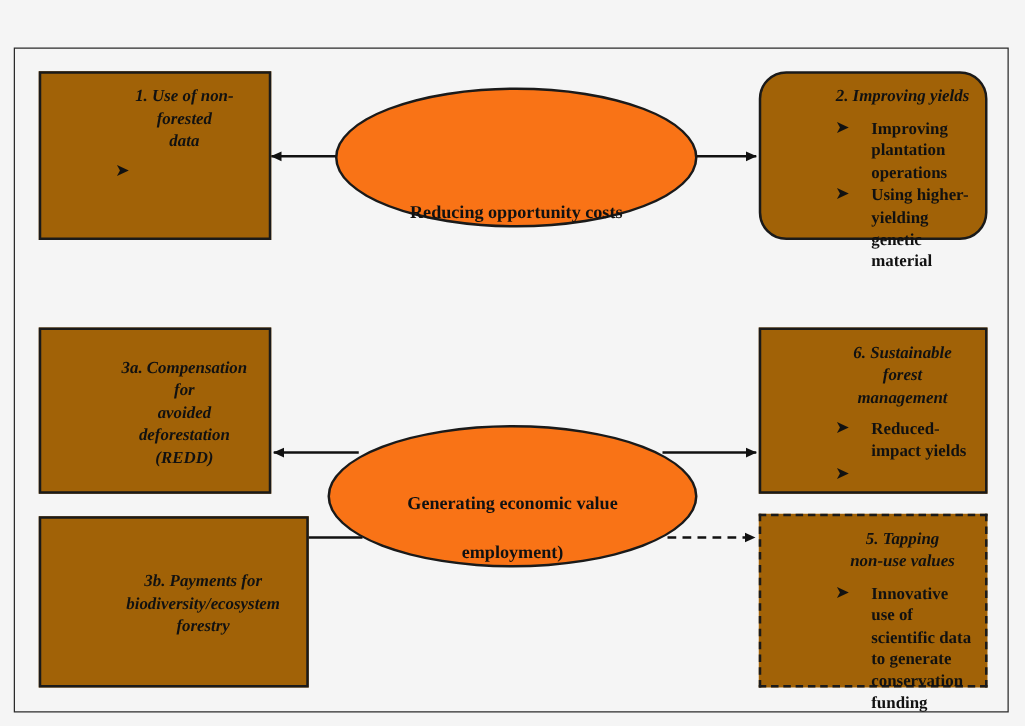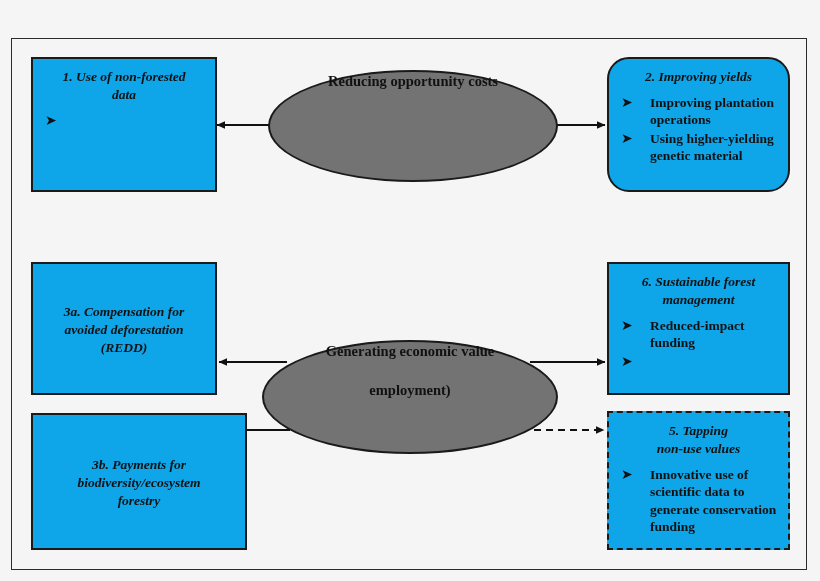--- a/index.html
+++ b/index.html
@@ -20,24 +20,25 @@
     left: 11px;
     top: 38px;
     width: 796px;
     height: 532px;
     border: 1.5px solid #2b2b2b;
     background: transparent;
     box-sizing: border-box;
   }
   .node-box {
     position: absolute;
-    background: #0ea5e9;
+    background: #a16207;
     border: 2px solid #1a1a1a;
     box-sizing: border-box;
     z-index: 3;
+    padding-left: 47px;
   }
   .node-box.dashed {
     border: 2px dashed #1a1a1a;
   }
   .box-inner {
     padding: 9px 10px 6px 10px;
     height: 100%;
     box-sizing: border-box;
     display: flex;
     flex-direction: column;
@@ -75,26 +76,26 @@
     left: 2px;
     top: -1px;
     font-size: 14px;
     font-weight: bold;
     color: #111;
     font-family: "DejaVu Sans", sans-serif;
     line-height: 1.30;
   }
   .ellipse {
     position: absolute;
-    background: #737373;
+    background: #f97316;
     border: 2px solid #1a1a1a;
     border-radius: 50%;
     box-sizing: border-box;
     display: flex;
-    align-items: flex-start;
+    align-items: flex-end;
     justify-content: center;
     z-index: 3;
   }
   .ellipse-label {
     font-size: 14.5px;
     font-weight: bold;
     text-align: center;
     line-height: 1.33;
     color: #111;
     padding: 0 18px;
@@ -212,21 +213,21 @@
 
   <div class="node-box" style="left:607px; top:262px; width:183px; height:133px;">
     <div class="box-inner">
       <div class="box-title">
         <span>6. Sustainable forest</span><br>
         <span>management</span>
       </div>
       <ul class="bullet-list">
         <li class="bullet-item">
           <span class="bullet-glyph">➤</span>
-          <span>Reduced-impact funding</span>
+          <span>Reduced-impact yields</span>
         </li>
         <li class="bullet-item">
           <span class="bullet-glyph">➤</span>
         </li>
       </ul>
     </div>
   </div>
 
   <div class="node-box dashed" style="left:607px; top:411px; width:183px; height:139px;">
     <div class="box-inner">

